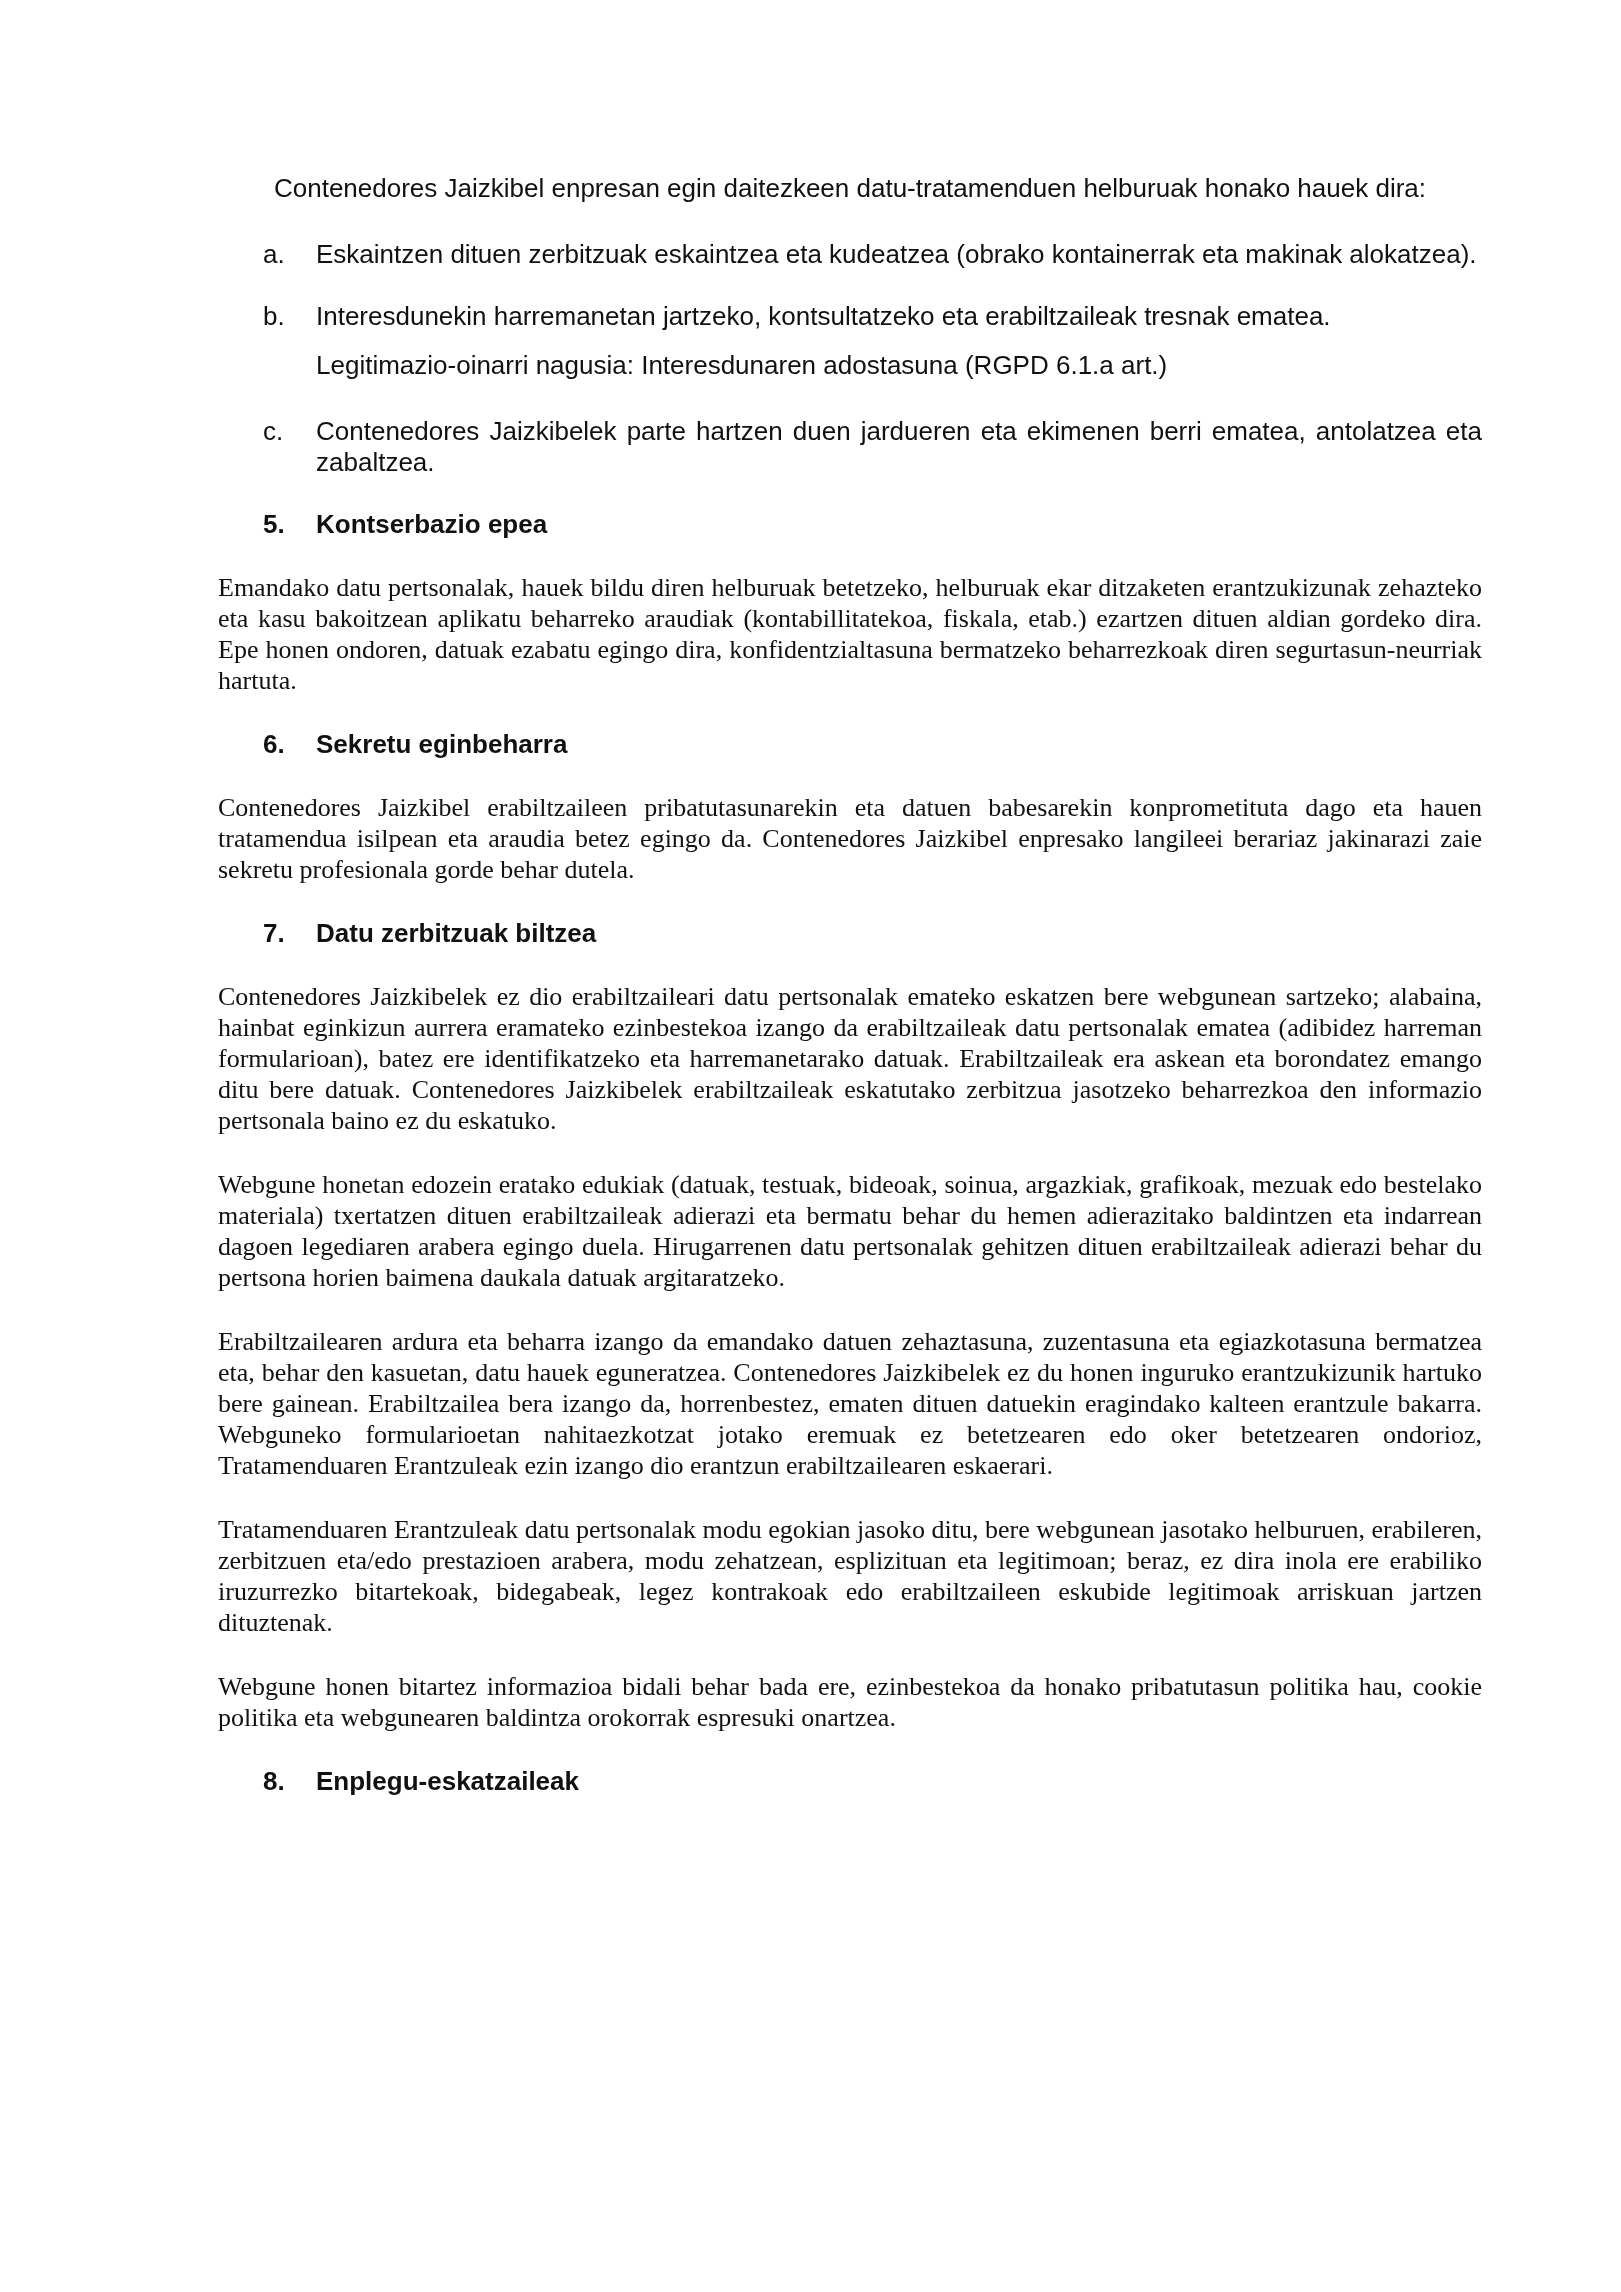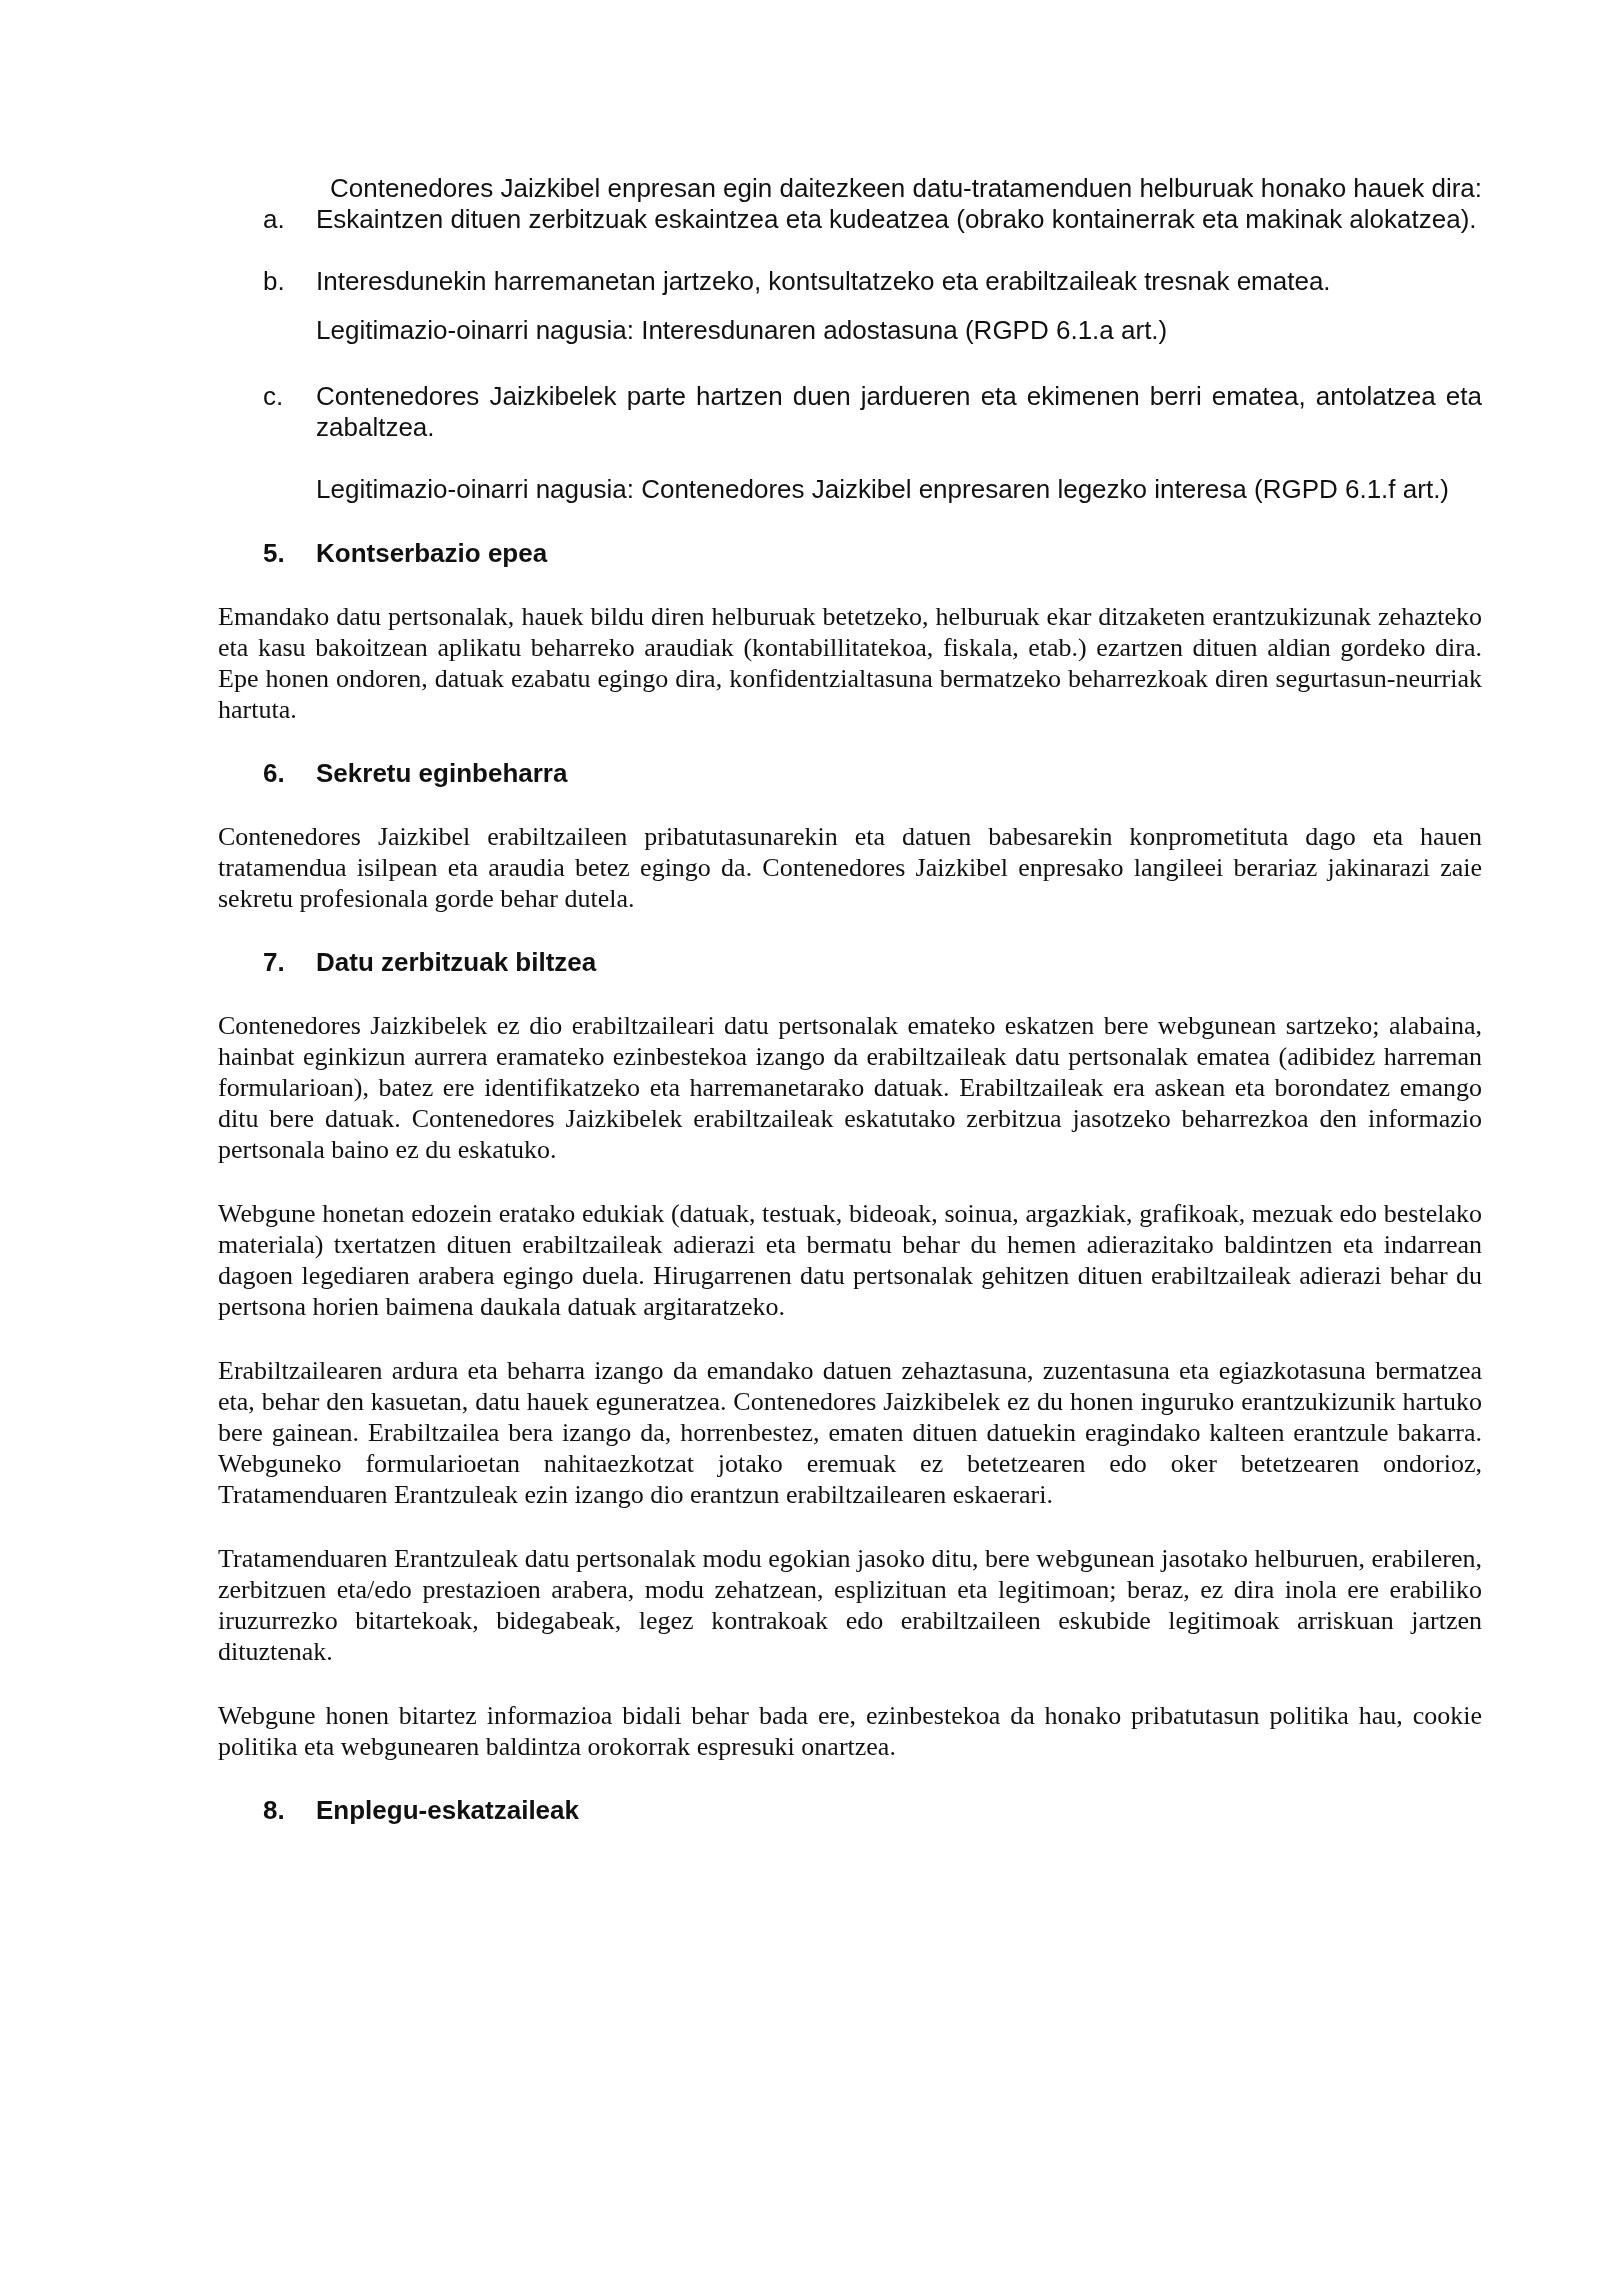--- a/index.html
+++ b/index.html
@@ -8,21 +8,21 @@
     position: absolute;
     left: 218px;
     top: 173px;
     width: 1264px;
     font-family: "Liberation Sans", sans-serif;
     font-size: 26px;
     line-height: 31px;
     color: #111111;
   }
   p { margin: 0; text-align: justify; }
-  .intro { text-align: right; }
+  .intro { margin-bottom: 35px; text-align: center; }
   .list-item { position: relative; padding-left: 98px; }
   .list-item .marker {
     position: absolute; left: 45px; top: 0;
   }
   .item-a { margin-bottom: 31px; }
   .legit { padding-left: 98px; }
   .legit-a { margin-bottom: 31px; }
   .item-b { margin-bottom: 17.6px; }
   .legit-b { margin-bottom: 35px; }
   .item-c { margin-bottom: 31px; }
@@ -52,21 +52,20 @@
   <div class="list-item item-b">
     <span class="marker">b.</span>
     <p>Interesdunekin harremanetan jartzeko, kontsultatzeko eta erabiltzaileak tresnak ematea.</p>
   </div>
   <p class="legit legit-b">Legitimazio-oinarri nagusia: Interesdunaren adostasuna (RGPD 6.1.a art.)</p>
 
   <div class="list-item item-c">
     <span class="marker">c.</span>
     <p>Contenedores Jaizkibelek parte hartzen duen jardueren eta ekimenen berri ematea, antolatzea eta zabaltzea.</p>
   </div>
-  <p class="legit legit-c">Legitimazio-oinarri nagusia: Contenedores Jaizkibel enpresaren legezko interesa (RGPD 6.1.f art.)</p>
 
   <div class="heading">
     <span class="num">5.</span>
     <span>Kontserbazio epea</span>
   </div>
   <p class="body-p">Emandako datu pertsonalak, hauek bildu diren helburuak betetzeko, helburuak ekar ditzaketen erantzukizunak zehazteko eta kasu bakoitzean aplikatu beharreko araudiak (kontabillitatekoa, fiskala, etab.) ezartzen dituen aldian gordeko dira. Epe honen ondoren, datuak ezabatu egingo dira, konfidentzialtasuna bermatzeko beharrezkoak diren segurtasun-neurriak hartuta.</p>
 
   <div class="heading">
     <span class="num">6.</span>
     <span>Sekretu eginbeharra</span>

